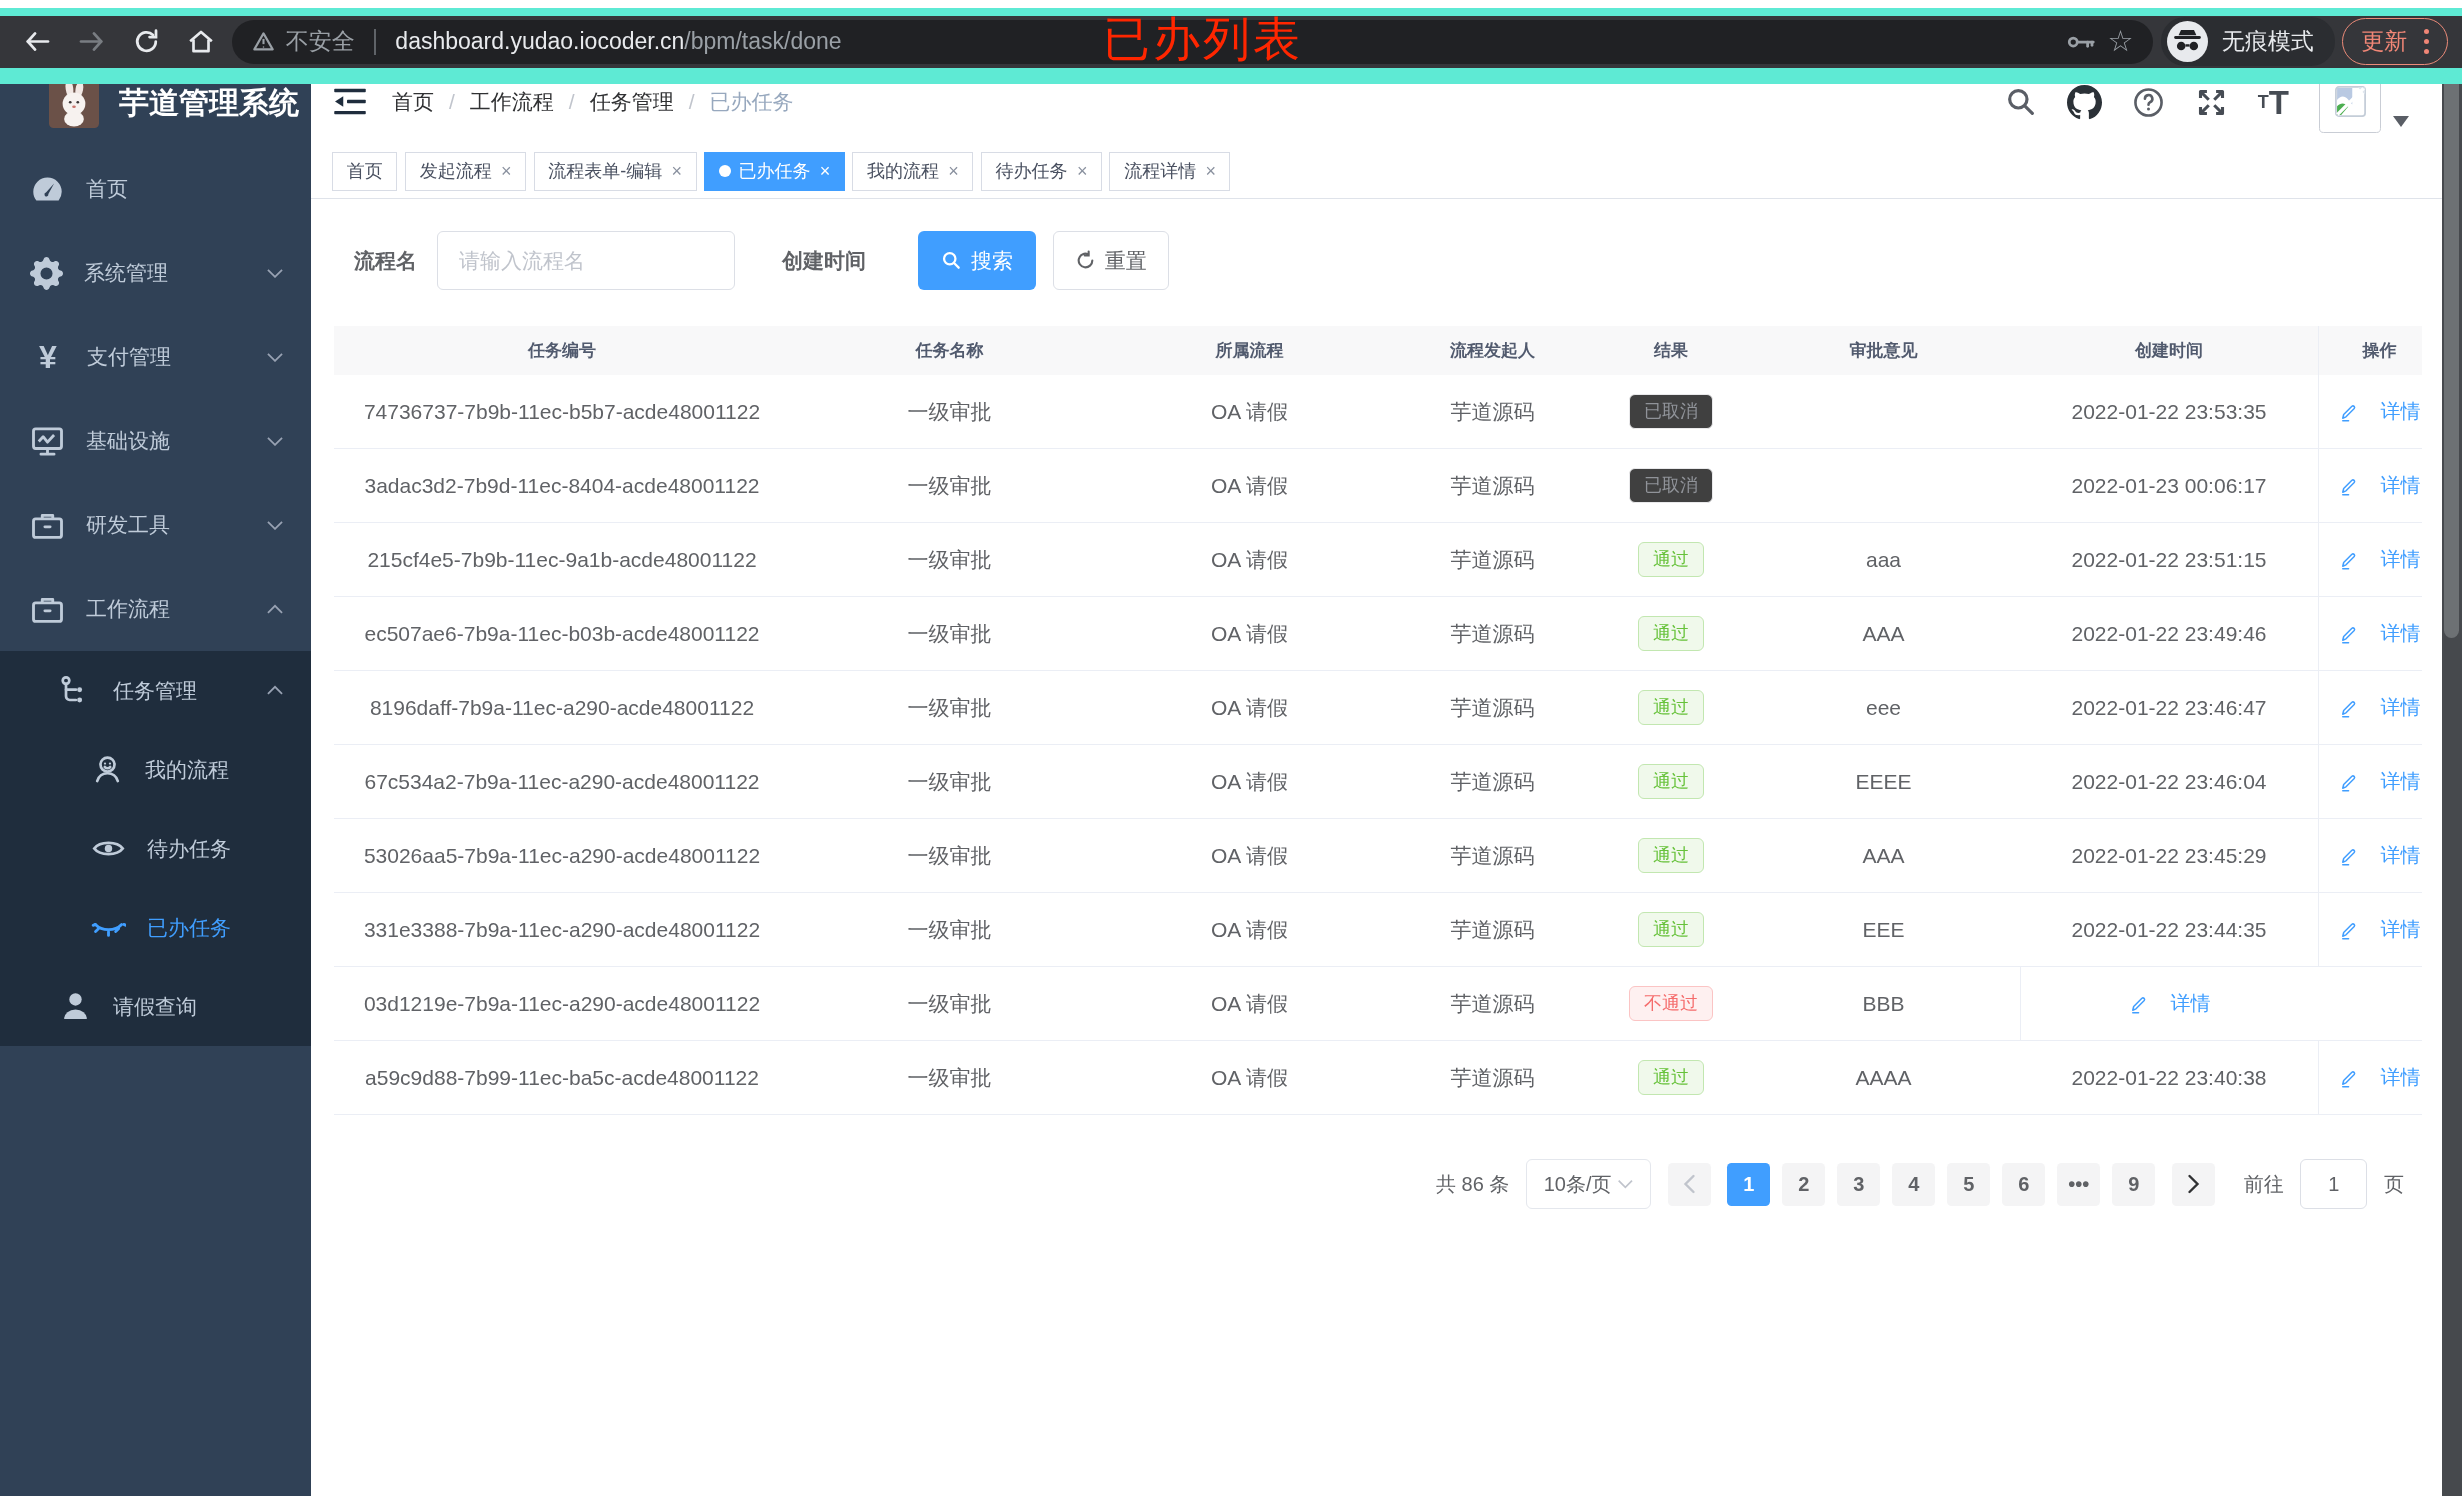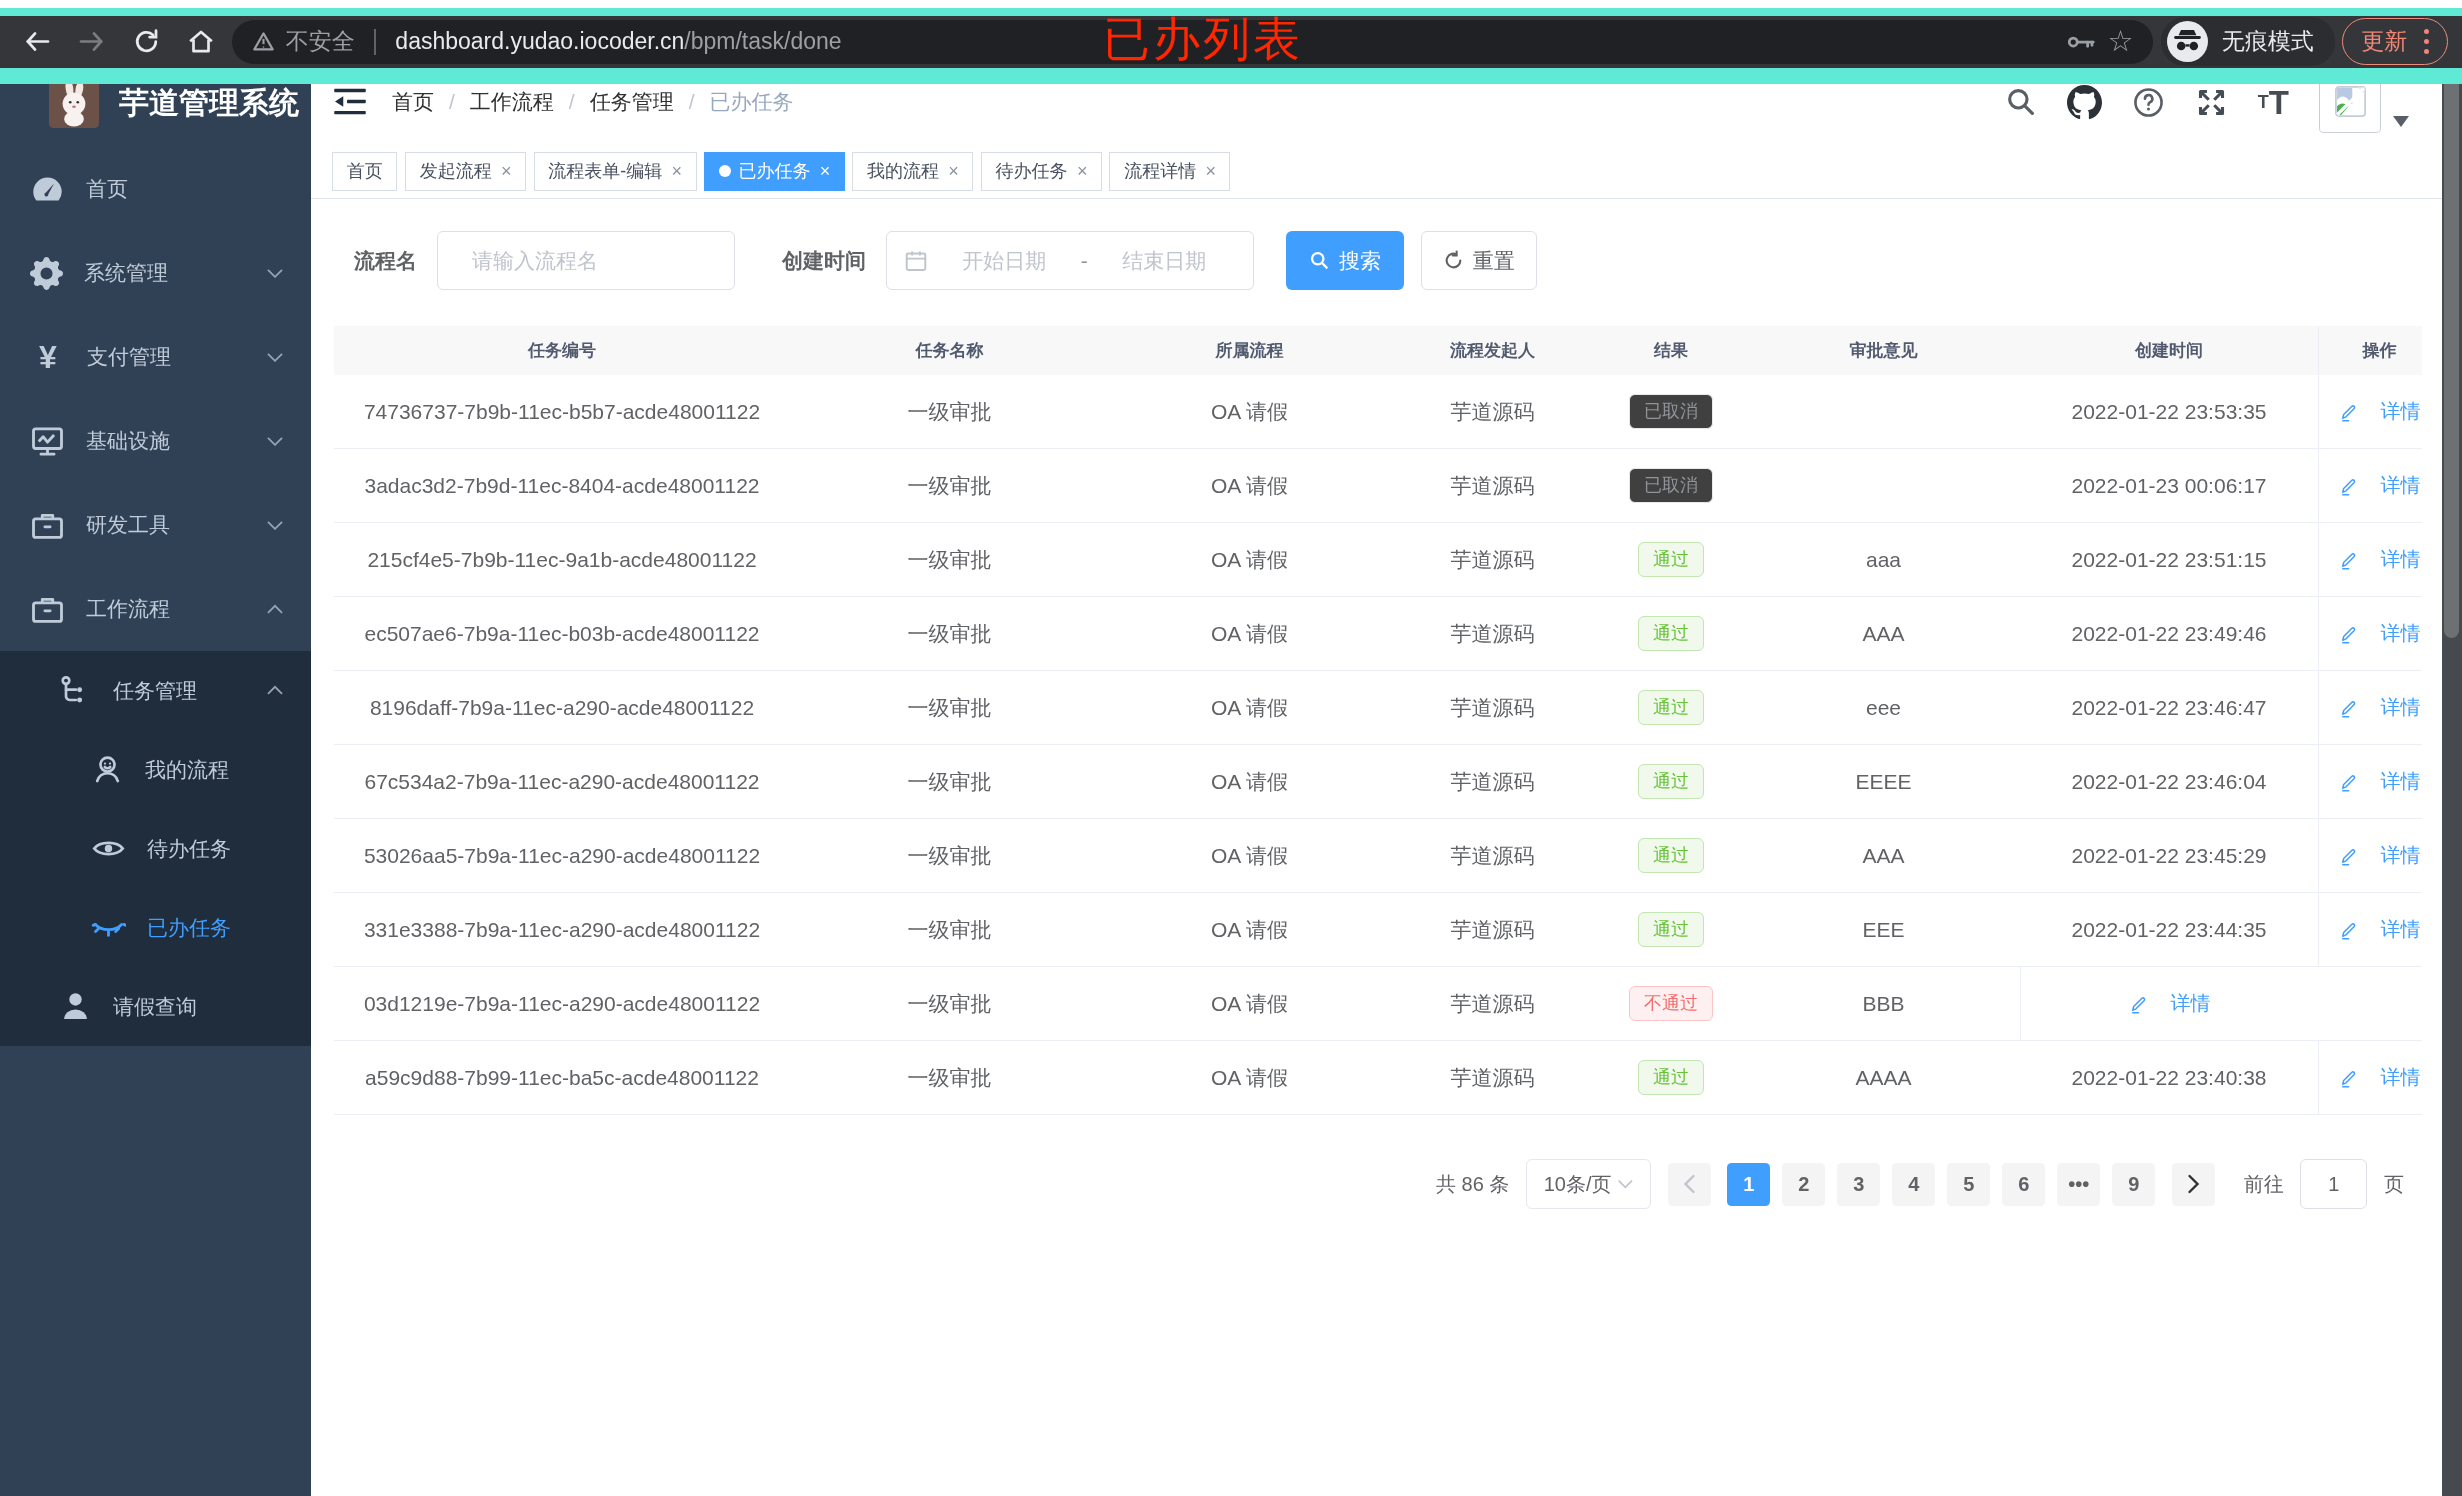--- a/index.html
+++ b/index.html
@@ -65,21 +65,21 @@
   .tag{display:inline-flex;align-items:center;height:39px;padding:0 13.7px;border:1.5px solid #d8dce5;
     background:#fff;color:#495060;font-size:18px;gap:7.6px;cursor:pointer;white-space:nowrap}
   .tag .x{font-size:18px;color:#8a919f;margin-left:1.5px}
   .tag.active{background:#409eff;border-color:#409eff;color:#fff}
   .tag.active .x{color:#fff}
   .dot{width:12px;height:12px;border-radius:50%;background:#fff;display:inline-block}
   
   .searchform{display:flex;align-items:center;margin:32px 0 0 43px;font-size:21px;flex:0 0 auto}
   .f-label{font-weight:700;color:#606266;margin-right:20px;white-space:nowrap}
   .f-label.t{margin-left:47px}
-  .inp{width:298px;height:59px;border:1.5px solid #dcdfe6;border-radius:6px;padding:0 34px;
+  .inp{width:298px;height:59px;border:1.5px solid #dcdfe6;border-radius:6px;padding:0 21px;
     font-size:21px;color:#606266;outline:none;font-family:inherit}
   .inp::placeholder{color:#c0c4cc}
   .daterange{width:368px;height:59px;border:1.5px solid #dcdfe6;border-radius:6px;display:flex;
     align-items:center;padding:0 16.7px;color:#c0c4cc;font-size:21px;gap:4.6px}
   .daterange .ph{flex:1;text-align:center}
   .daterange .rsep{color:#909399}
   .btn{height:59px;border-radius:6px;font-size:21px;display:inline-flex;align-items:center;
     gap:9px;cursor:pointer;font-family:inherit}
   .btn-search{margin-left:32px;padding:0 23px;background:#409eff;color:#fff;border:none}
   .btn-reset{margin-left:16.7px;padding:0 21px;background:#fff;color:#606266;border:1.5px solid #dcdfe6}
@@ -443,31 +443,20 @@
         <span class="tag">
           <span>流程详情</span>
           <i class="x">×</i>
         </span>
       </div>
 
     <div class="searchform">
       <span class="f-label">流程名</span>
       <input class="inp" placeholder="请输入流程名" style="">
       <span class="f-label t">创建时间</span>
-      <span class="daterange">
-        <span>
-          <svg width="24" height="24" viewBox="0 0 16 16" fill="none" stroke="#c0c4cc" stroke-width="1.3">
-              <rect x="1.8" y="3" width="12.4" height="11" rx="1"></rect>
-              <path d="M1.8 6.4h12.4M5.4 1.6v2.8M10.6 1.6v2.8"></path>
-            </svg>
-        </span>
-        <span class="ph">开始日期</span>
-        <span class="rsep">-</span>
-        <span class="ph">结束日期</span>
-      </span>
       <button class="btn btn-search">
         <svg width="21" height="21" viewBox="0 0 24 24" fill="none" stroke="#fff" stroke-width="2.6" stroke-linecap="round">
             <circle cx="10" cy="10" r="6.5"></circle>
             <path d="m15.2 15.2 5 5"></path>
           </svg>
         <span>搜索</span>
       </button>
       <button class="btn btn-reset">
         <svg width="21" height="21" viewBox="0 0 16 16" fill="none" stroke="#606266" stroke-width="1.6" stroke-linecap="round">
             <path d="M13.2 8A5.2 5.2 0 1 1 10 3.2"></path>

